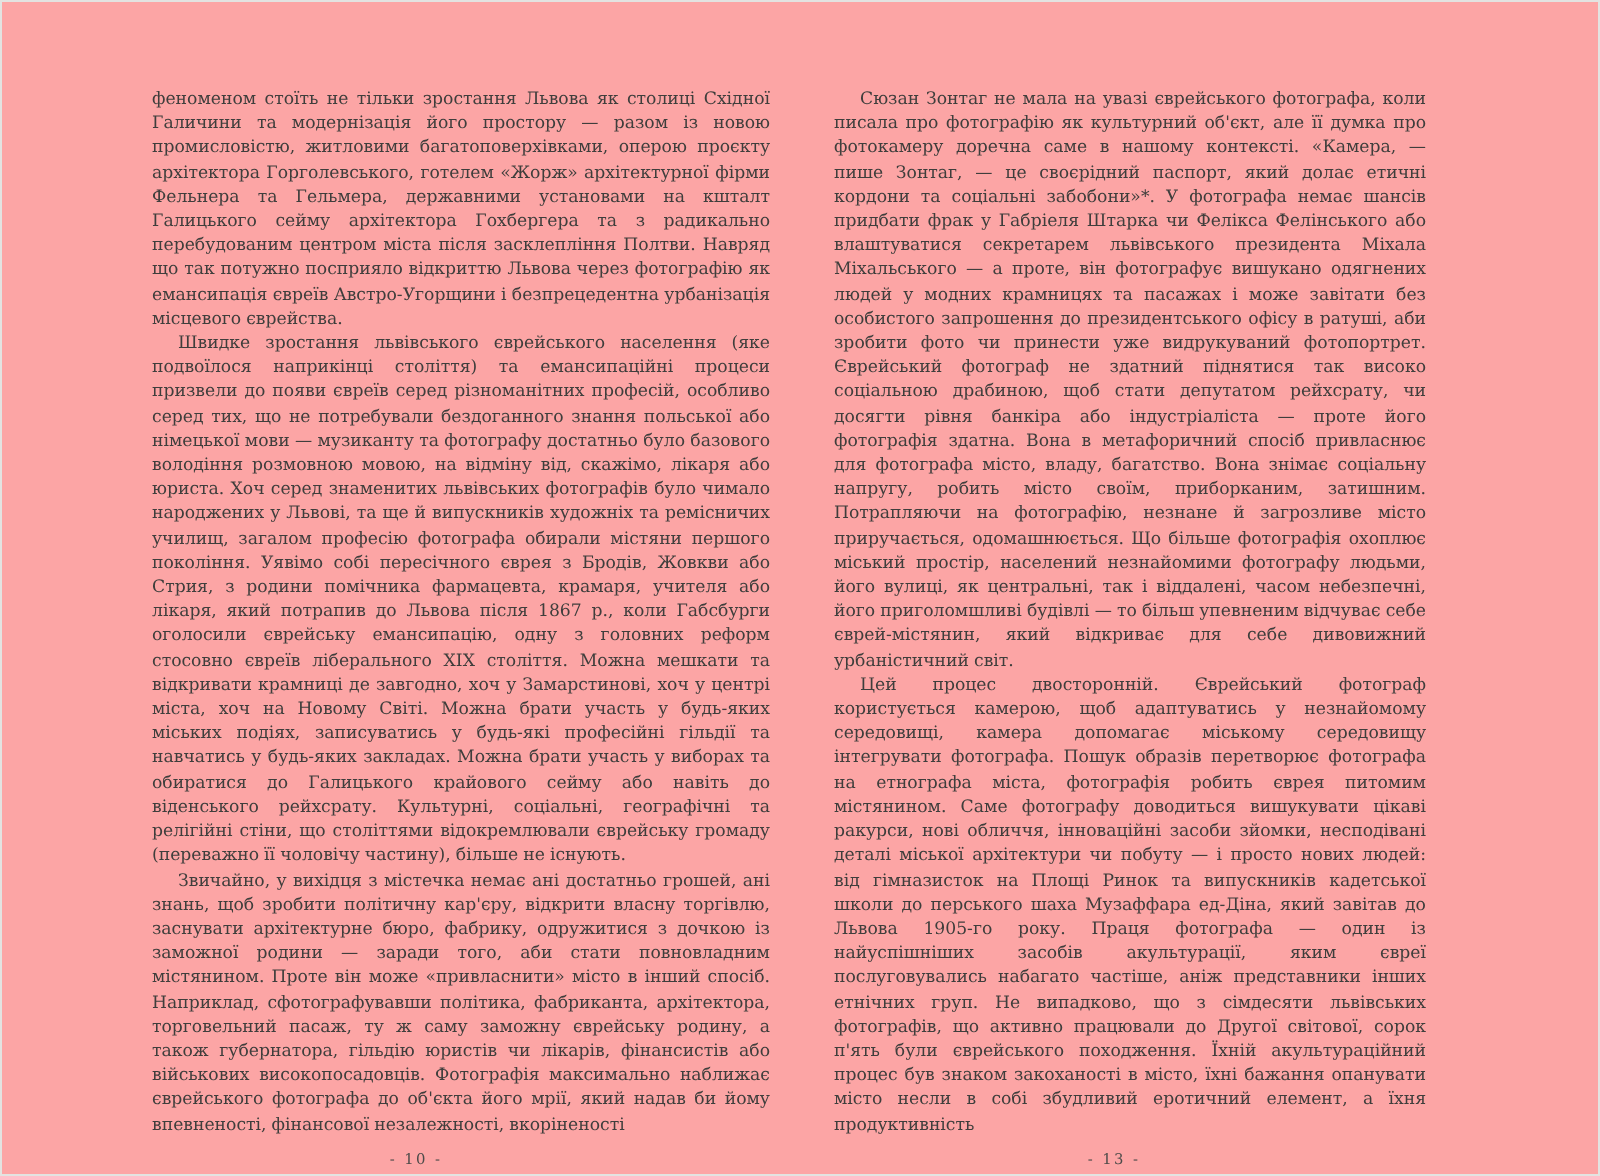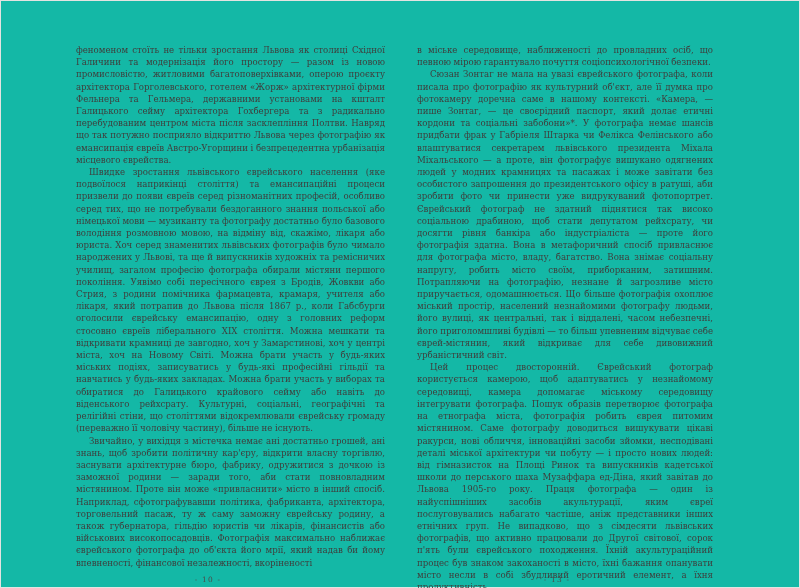--- a/index.html
+++ b/index.html
@@ -7,21 +7,21 @@
     padding: 0;
     width: 800px;
     height: 588px;
     overflow: hidden;
     background: #ffffff;
   }
   .spread {
     position: relative;
     width: 800px;
     height: 588px;
-    background: #14b8a6;
+    background: #fca5a5;
     box-sizing: border-box;
     box-shadow: inset 0 0 0 1px #e3e3e1;
     font-family: "DejaVu Serif", "Liberation Serif", serif;
     color: #3f3e3c;
   }
   .text-column {
     position: absolute;
     top: 44px;
   }
   .col-left  { left: 76px;  width: 309px; }
@@ -53,20 +53,19 @@
 <div class="spread">
 
   <div class="text-column col-left">
     <p>феноменом стоїть не тільки зростання Львова як столиці Східної Галичини та модернізація його простору — разом із новою промисловістю, житловими багатоповерхівками, оперою проєкту архітектора Горголевського, готелем «Жорж» архітектурної фірми Фельнера та Гельмера, державними установами на кшталт Галицького сейму архітектора Гохбергера та з радикально перебудованим центром міста після засклепління Полтви. Навряд що так потужно посприяло відкриттю Львова через фотографію як емансипація євреїв Австро-Угорщини і безпрецедентна урбанізація місцевого єврейства.</p>
     <p class="indent">Швидке зростання львівського єврейського населення (яке подвоїлося наприкінці століття) та емансипаційні процеси призвели до появи євреїв серед різноманітних професій, особливо серед тих, що не потребували бездоганного знання польської або німецької мови — музиканту та фотографу достатньо було базового володіння розмовною мовою, на відміну від, скажімо, лікаря або юриста. Хоч серед знаменитих львівських фотографів було чимало народжених у Львові, та ще й випускників художніх та ремісничих училищ, загалом професію фотографа обирали містяни першого покоління. Уявімо собі пересічного єврея з Бродів, Жовкви або Стрия, з родини помічника фармацевта, крамаря, учителя або лікаря, який потрапив до Львова після 1867 р., коли Габсбурги оголосили єврейську емансипацію, одну з головних реформ стосовно євреїв ліберального XIX століття. Можна мешкати та відкривати крамниці де завгодно, хоч у Замарстинові, хоч у центрі міста, хоч на Новому Світі. Можна брати участь у будь-яких міських подіях, записуватись у будь-які професійні гільдії та навчатись у будь-яких закладах. Можна брати участь у виборах та обиратися до Галицького крайового сейму або навіть до віденського рейхсрату. Культурні, соціальні, географічні та релігійні стіни, що століттями відокремлювали єврейську громаду (переважно її чоловічу частину), більше не існують.</p>
     <p class="indent">Звичайно, у вихідця з містечка немає ані достатньо грошей, ані знань, щоб зробити політичну кар'єру, відкрити власну торгівлю, заснувати архітектурне бюро, фабрику, одружитися з дочкою із заможної родини — заради того, аби стати повновладним містянином. Проте він може «привласнити» місто в інший спосіб. Наприклад, сфотографувавши політика, фабриканта, архітектора, торговельний пасаж, ту ж саму заможну єврейську родину, а також губернатора, гільдію юристів чи лікарів, фінансистів або військових високопосадовців. Фотографія максимально наближає єврейського фотографа до об'єкта його мрії, який надав би йому впевненості, фінансової незалежності, вкоріненості</p>
   </div>
   <div class="page-number page-number-left">- 10 -</div>
 
   <div class="text-column col-right">
-    <p>в міське середовище, наближеності до провладних осіб, що певною мірою гарантувало почуття соціопсихологічної безпеки.</p>
     <p class="indent">Сюзан Зонтаг не мала на увазі єврейського фотографа, коли писала про фотографію як культурний об'єкт, але її думка про фотокамеру доречна саме в нашому контексті. «Камера, — пише Зонтаг, — це своєрідний паспорт, який долає етичні кордони та соціальні забобони»*. У фотографа немає шансів придбати фрак у Габріеля Штарка чи Фелікса Фелінського або влаштуватися секретарем львівського президента Міхала Міхальського — а проте, він фотографує вишукано одягнених людей у модних крамницях та пасажах і може завітати без особистого запрошення до президентського офісу в ратуші, аби зробити фото чи принести уже видрукуваний фотопортрет. Єврейський фотограф не здатний піднятися так високо соціальною драбиною, щоб стати депутатом рейхсрату, чи досягти рівня банкіра або індустріаліста — проте його фотографія здатна. Вона в метафоричний спосіб привласнює для фотографа місто, владу, багатство. Вона знімає соціальну напругу, робить місто своїм, приборканим, затишним. Потрапляючи на фотографію, незнане й загрозливе місто приручається, одомашнюється. Що більше фотографія охоплює міський простір, населений незнайомими фотографу людьми, його вулиці, як центральні, так і віддалені, часом небезпечні, його приголомшливі будівлі — то більш упевненим відчуває себе єврей-містянин, який відкриває для себе дивовижний урбаністичний світ.</p>
     <p class="indent">Цей процес двосторонній. Єврейський фотограф користується камерою, щоб адаптуватись у незнайомому середовищі, камера допомагає міському середовищу інтегрувати фотографа. Пошук образів перетворює фотографа на етнографа міста, фотографія робить єврея питомим містянином. Саме фотографу доводиться вишукувати цікаві ракурси, нові обличчя, інноваційні засоби зйомки, несподівані деталі міської архітектури чи побуту — і просто нових людей: від гімназисток на Площі Ринок та випускників кадетської школи до перського шаха Музаффара ед-Діна, який завітав до Львова 1905-го року. Праця фотографа — один із найуспішніших засобів акультурації, яким євреї послуговувались набагато частіше, аніж представники інших етнічних груп. Не випадково, що з сімдесяти львівських фотографів, що активно працювали до Другої світової, сорок п'ять були єврейського походження. Їхній акультураційний процес був знаком закоханості в місто, їхні бажання опанувати місто несли в собі збудливий еротичний елемент, а їхня продуктивність</p>
 
   </div>
   <div class="page-number page-number-right">- 13 -</div>
 
 </div>
 
 </body></html>

